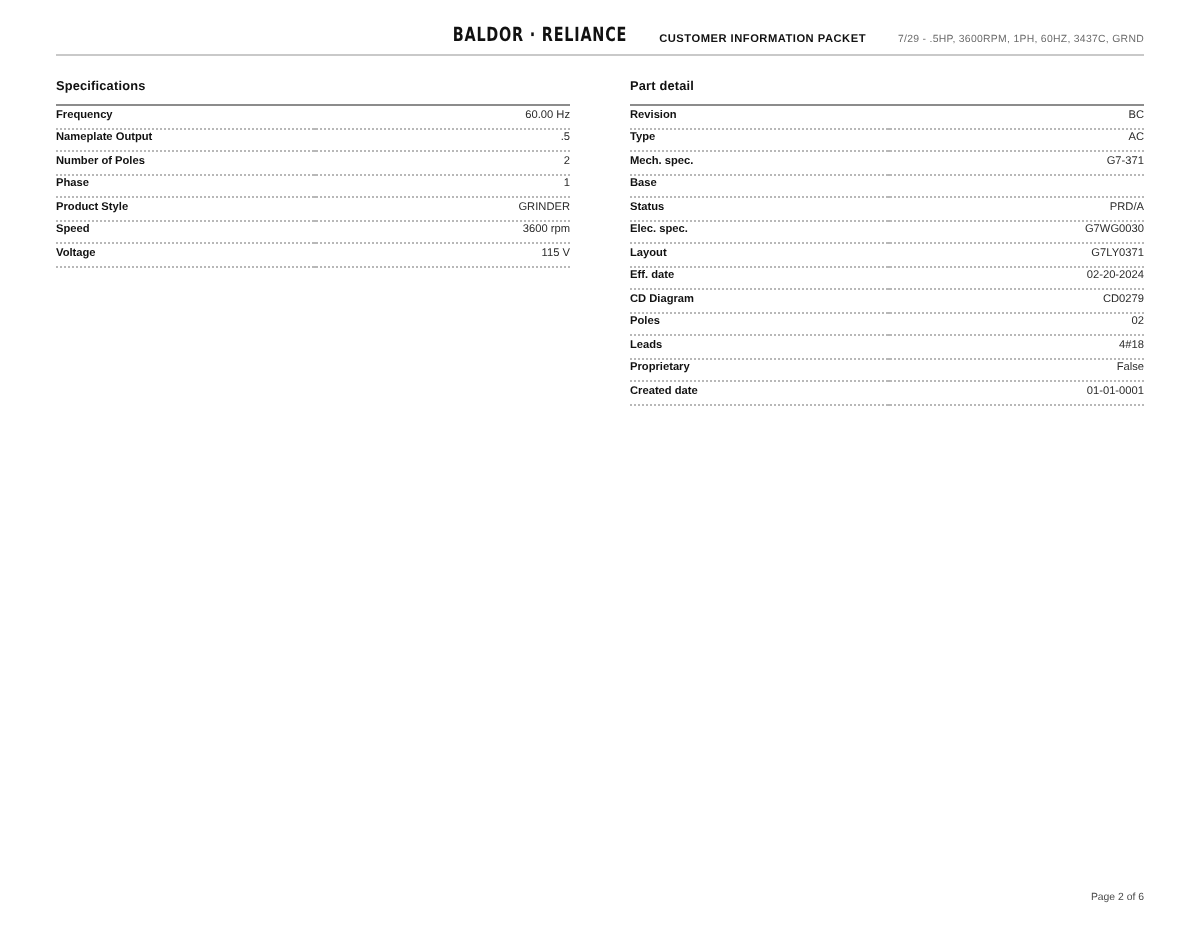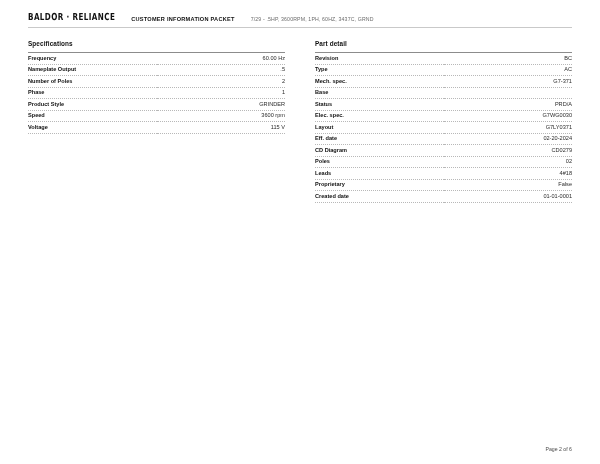--- a/index.html
+++ b/index.html
@@ -25,20 +25,21 @@
   
   .doc-header {
     position: absolute;
     top: 14px;
     left: 28px;
     right: 28px;
     display: flex;
     align-items: baseline;
     gap: 10px;
     white-space: nowrap;
+    justify-content: flex-end;
   }
   .brand {
     font-family: "DejaVu Sans", sans-serif;
     font-weight: bold;
     font-size: 7.2px;
     letter-spacing: 0.4px;
     color: #111111;
     transform: scaleY(1.35);
     transform-origin: left bottom;
   }

